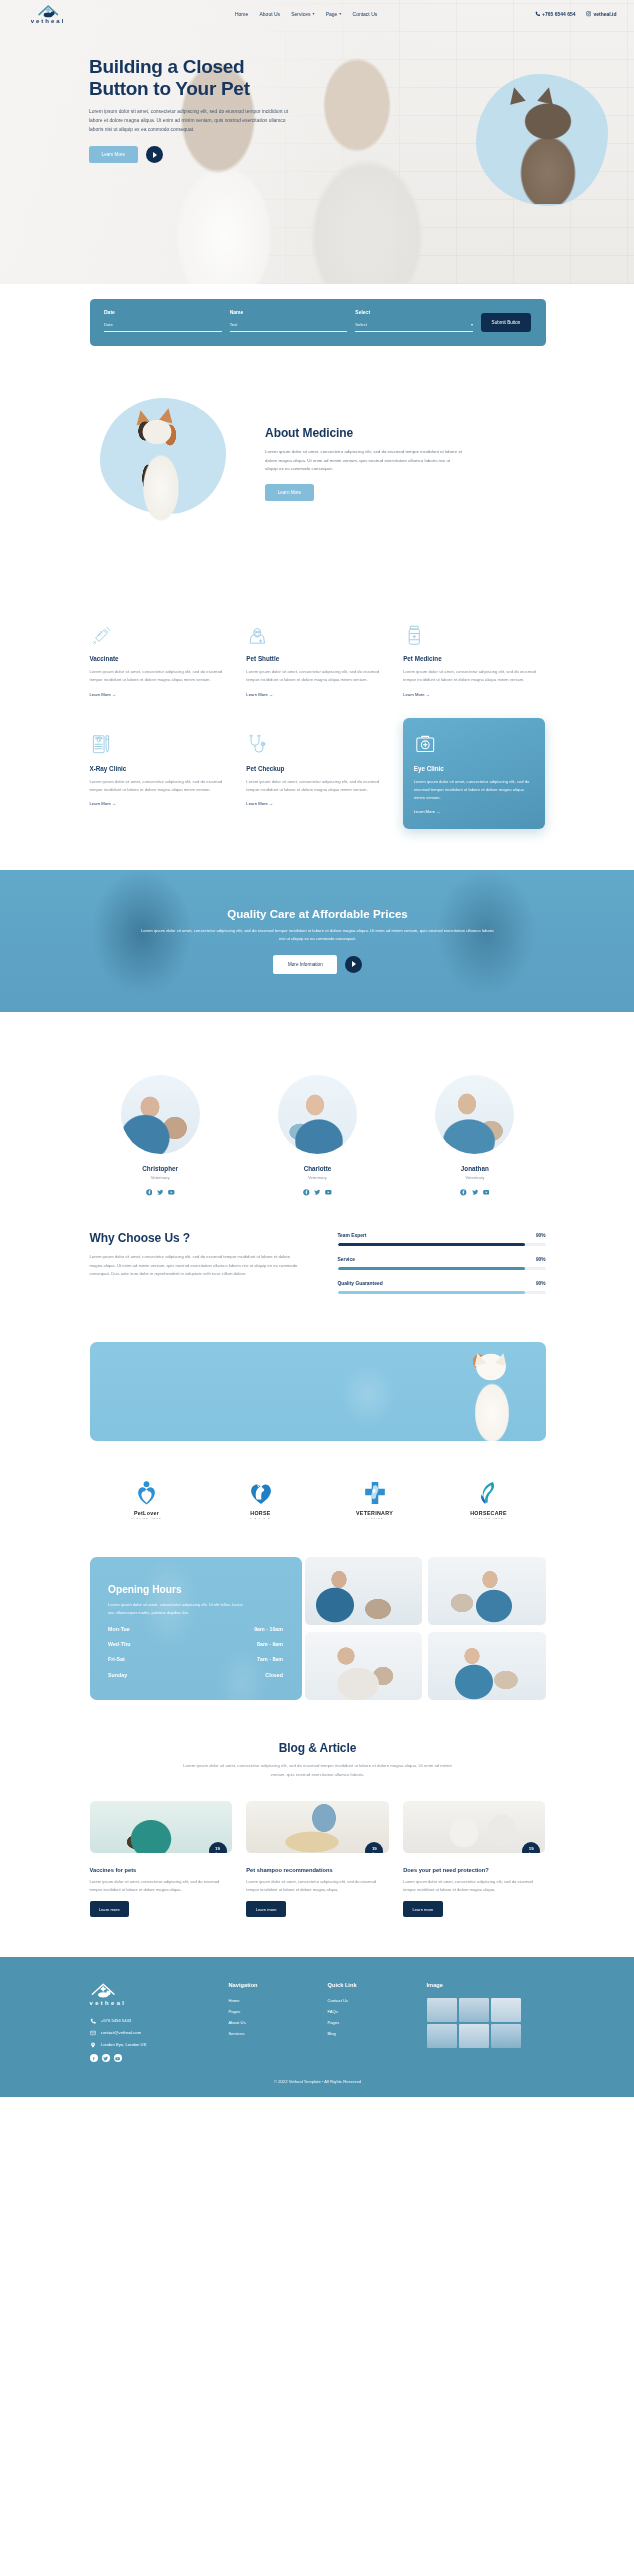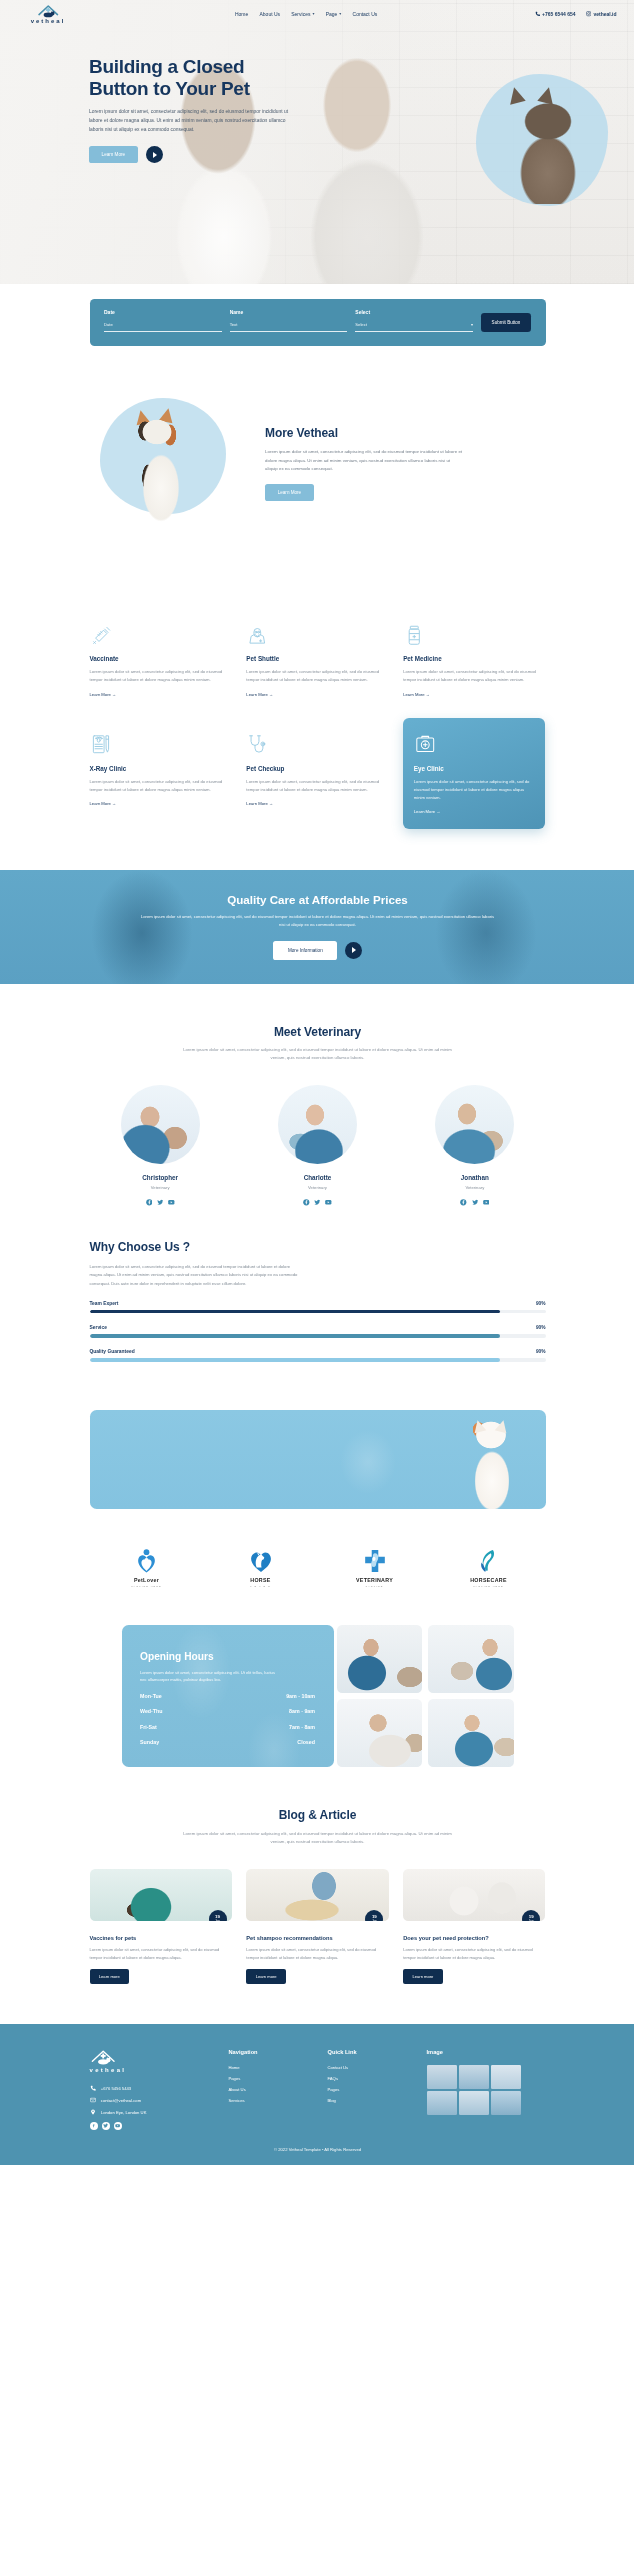--- a/index.html
+++ b/index.html
@@ -172,21 +172,21 @@
   }
   .svc.hl {
     background:linear-gradient(160deg,#66afd0 0%,#4e94b6 100%);
     padding:12px 10.6px 13.2px 10.6px; box-shadow:0 4px 12px rgba(74,144,173,.3);
   }
   .svc.hl h3, .svc.hl p, .svc.hl .more { color:#fff; }
   .svc.hl p { color:rgba(255,255,255,.92); }
 
   
   .quality {
-    position:relative; width:635px; margin-top:41px; height:114px; overflow:hidden;
+    position:relative; width:635px; margin-top:41px; height:142px; overflow:hidden;
     display:flex; align-items:center; justify-content:center;
   }
   .quality .bg {
     position:absolute; inset:0;
     background:
       radial-gradient(ellipse 79px 99px at 142px 63px, rgba(16,60,90,.40) 0%, transparent 64%),
       radial-gradient(ellipse 79px 99px at 486px 63px, rgba(16,60,90,.32) 0%, transparent 64%),
       linear-gradient(#62a8c9,#5ba0c3);
   }
   .quality .inner { position:relative; z-index:3; text-align:center; width:423px; }
@@ -225,21 +225,21 @@
       radial-gradient(ellipse 36px 30px at 34px 66px, #4a8cb2 0%, #4a8cb2 70%, transparent 74%),
       radial-gradient(ellipse 12.6px 14.5px at 32px 29px, #d9b99c 0%, #d9b99c 70%, transparent 74%),
       radial-gradient(ellipse 17px 14.5px at 56px 56px, #cbb59d 0%, #cbb59d 68%, transparent 72%),
       linear-gradient(#eff6fa,#e1ebf2); }
   .member h4 { margin-top:10.6px; font-size:6.3px; font-weight:700; color:#16365e; }
   .member .role { margin-top:3.3px; font-size:4.2px; color:#8a939d; }
   .member .socials { margin-top:6px; display:flex; justify-content:center; gap:4.6px; }
   .member .socials span { width:6.6px; height:6.6px; display:block; }
 
   
-  .why { width:456px; margin:0 auto; padding-top:38px; display:flex; gap:10px;flex-direction:column; }
+  .why { width:456px; margin:0 auto; padding-top:38px; display:flex; gap:36px; }
   .why-left { width:212px; }
   .why-left p {
     margin-top:8.6px; font-size:4.2px; line-height:2.0; color:#828c96;
   }
   .why-right { flex:1; padding-top:2.6px; }
   .bar-row { margin-bottom:11.2px; }
   .bar-top { display:flex; justify-content:space-between; align-items:baseline; }
   .bar-top .lab { font-size:4.9px; font-weight:700; color:#16365e; }
   .bar-top .val { font-size:4.8px; font-weight:700; color:#16365e; }
   .track { margin-top:4.6px; height:3.3px; background:#eef1f4; border-radius:2px; overflow:hidden; }
@@ -281,21 +281,21 @@
   .partners {
     width:456px; margin:0 auto; padding:36px 0 0 0;
     display:grid; grid-template-columns:repeat(4,1fr); align-items:end;
   }
   .partner { text-align:center; }
   .partner .mark { height:28px; display:flex; align-items:flex-end; justify-content:center; }
   .partner .nm { margin-top:4.6px; font-size:5.3px; font-weight:700; color:#1b1b1b; letter-spacing:0.3px; }
   .partner .tg { margin-top:1.3px; font-size:2.4px; letter-spacing:1.1px; color:#8d8d8d; }
 
   
-  .hours-sec { width:392px; margin:0 auto; padding-top:37px; display:flex; gap:3px; }
+  .hours-sec { width:456px; margin:0 auto; padding-top:37px; display:flex; gap:3px; }
   .hours {
     position:relative; width:212px; border-radius:6.6px; overflow:hidden;
     background:linear-gradient(#84c2dd,#7fbdd9); padding:26.4px 18.5px 22.5px 18.5px;
   }
   .hours .ghost2 {
     position:absolute; inset:0;
     background:
       radial-gradient(ellipse 46px 73px at 79px 46px, rgba(255,255,255,.16), transparent 66%),
       radial-gradient(ellipse 40px 59px at 152px 126px, rgba(255,255,255,.13), transparent 66%);
   }
@@ -500,21 +500,21 @@
 </div>
 
 <section class="about">
   <div class="about-figure">
     <div class="blob"></div>
     <div class="e1"></div>
     <div class="e2"></div>
     <div class="cat2"></div>
   </div>
   <div class="about-body">
-    <h2 class="h2">More Vetheal</h2>
+    <h2 class="h2">About Medicine</h2>
     <p>Lorem ipsum dolor sit amet, consectetur adipiscing elit, sed do eiusmod tempor incididunt ut labore et dolore magna aliqua. Ut enim ad minim veniam, quis nostrud exercitation ullamco laboris nisi ut aliquip ex ea commodo consequat.</p>
     <button class="btn-light">Learn More</button>
   </div>
 </section>
 
 <section class="services">
 
   <div class="svc-grid">
 
     <div class="svc">
@@ -635,24 +635,20 @@
     <h2>Quality Care at Affordable Prices</h2>
     <p>Lorem ipsum dolor sit amet, consectetur adipiscing elit, sed do eiusmod tempor incididunt ut labore et dolore magna aliqua. Ut enim ad minim veniam, quis nostrud exercitation ullamco laboris nisi ut aliquip ex ea commodo consequat.</p>
     <div class="row">
       <button class="btn-white">More Information</button>
       <div class="play"></div>
     </div>
   </div>
 </section>
 
 <section class="team">
-  <div class="sec-head">
-    <h2 class="h2">Meet Veterinary</h2>
-    <p>Lorem ipsum dolor sit amet, consectetur adipiscing elit, sed do eiusmod tempor incididunt ut labore et dolore magna aliqua. Ut enim ad minim veniam, quis nostrud exercitation ullamco laboris.</p>
-  </div>
   <div class="team-grid">
 
     <div class="member m1">
       <div class="photo"></div>
       <h4>Christopher</h4>
       <div class="role">Veterinary</div>
       <div class="socials">
         <span><svg width="6.6" height="6.6" viewBox="0 0 16 16">
               <circle cx="8" cy="8" r="7.5" fill="#3a8ab0"></circle>
               <path d="M9.1 8.3h1.3l.2-1.7H9.1V5.6c0-.5.1-.8.8-.8h.8V3.3c-.2 0-.8-.1-1.4-.1-1.4 0-2.3.8-2.3 2.3v1.1H5.6v1.7h1.4v4.3h2.1z" fill="#fff"></path>

